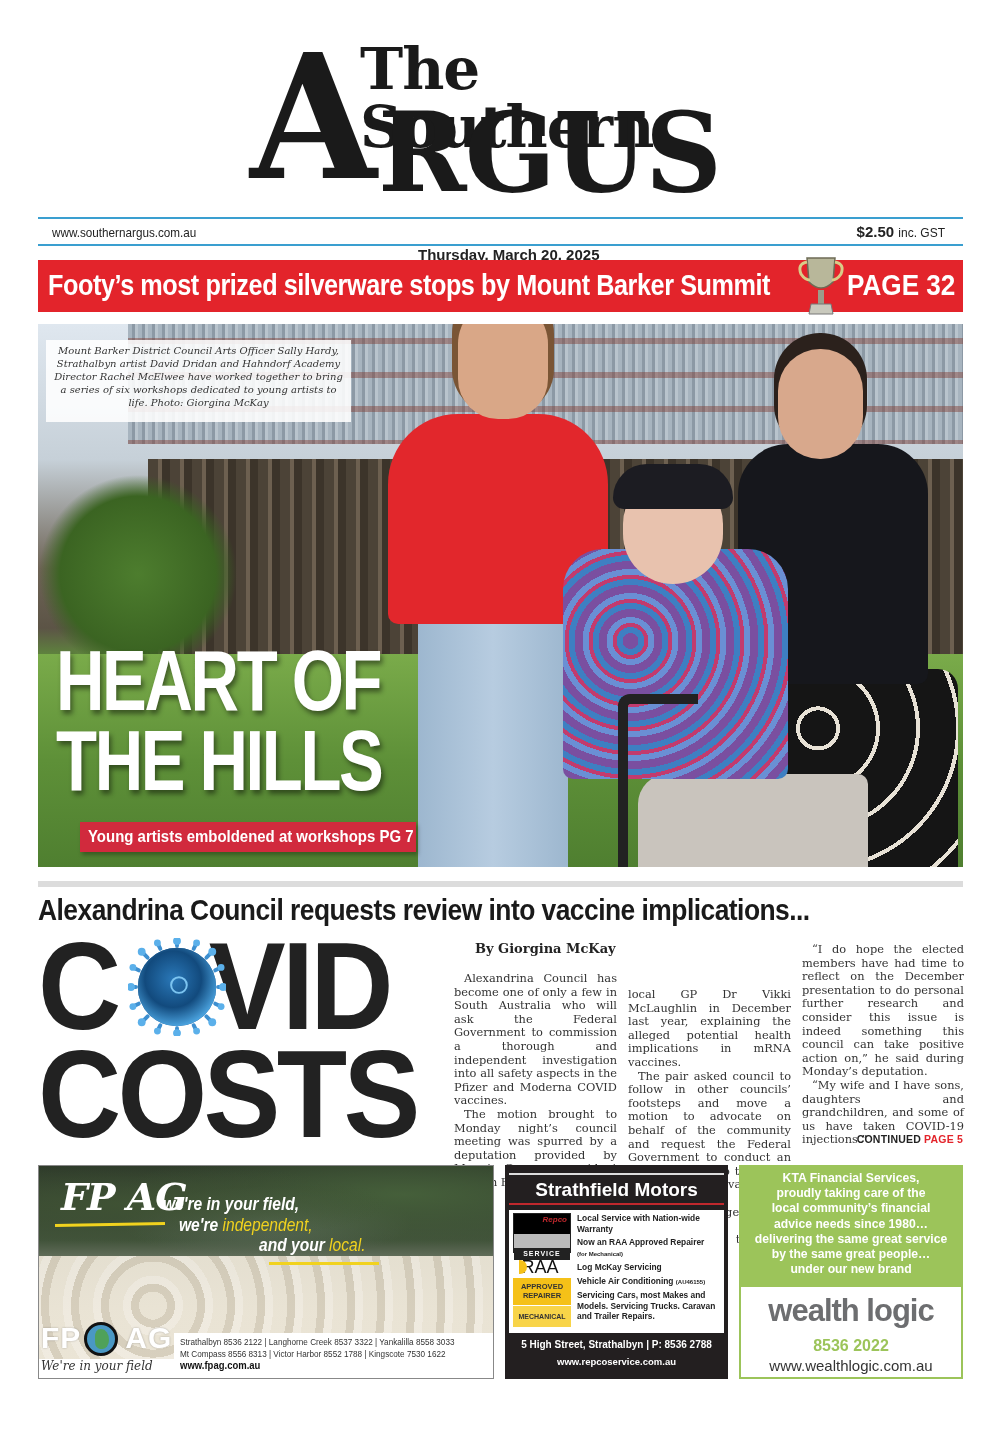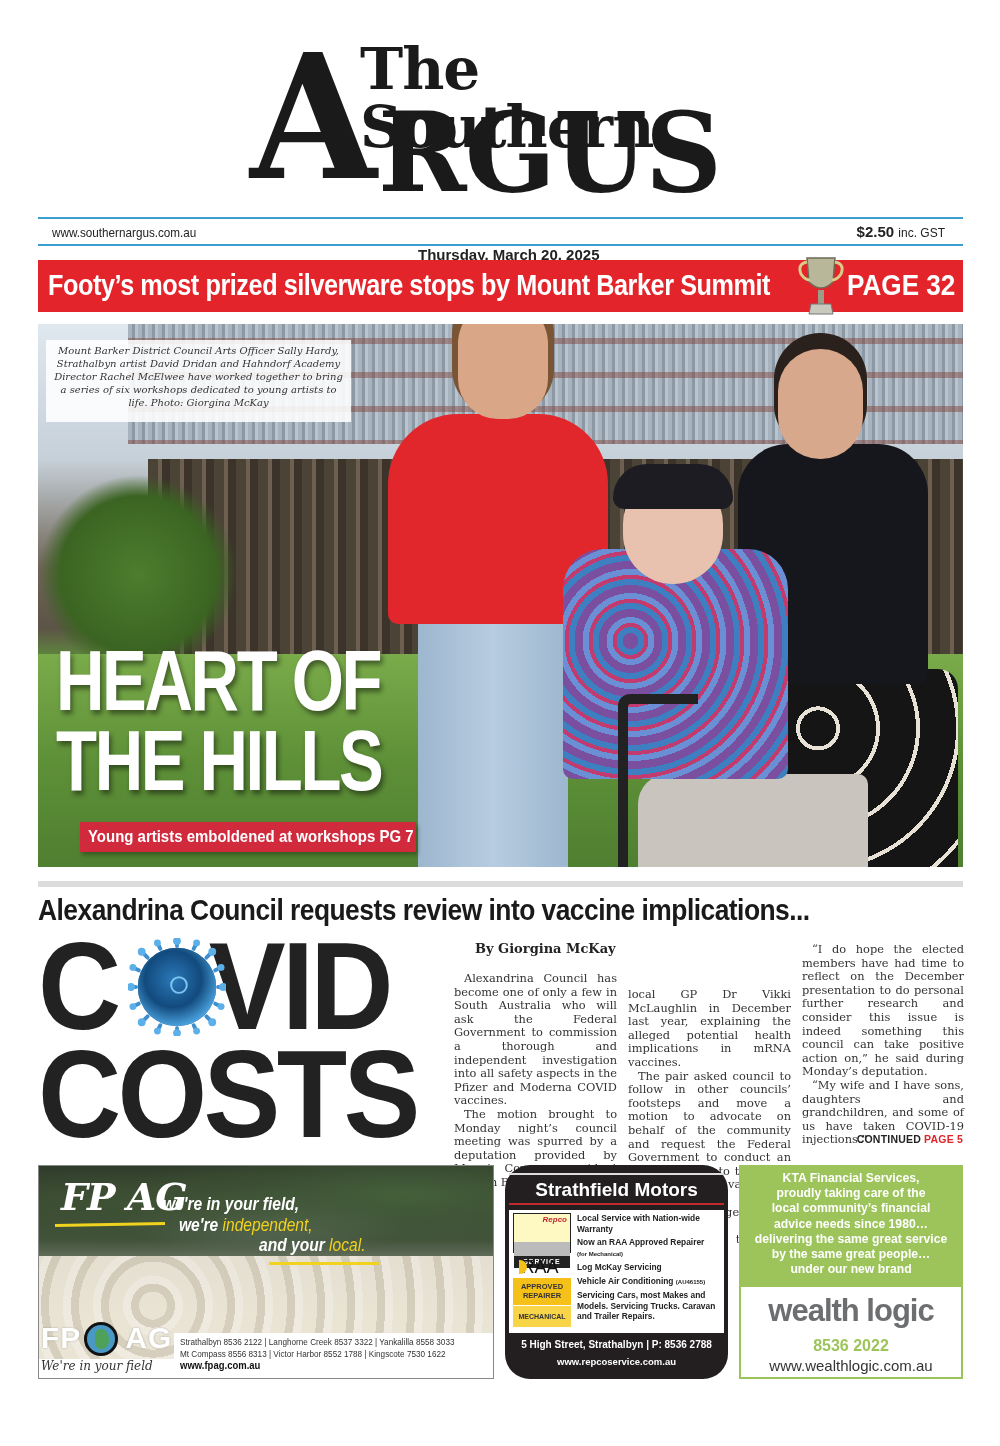--- a/index.html
+++ b/index.html
@@ -91,27 +91,27 @@
   .fp-ul3 { position: absolute; left: 230px; top: 96px; width: 110px; height: 3px; background: #f1d21e; }
   .fp-contact { position: absolute; left: 135px; top: 167px; width: 320px; height: 46px; background: #fff; padding: 3px 6px 0 6px; }
   .fp-contact div { font-size: 8.6px; line-height: 12px; color: #333; white-space: nowrap; transform: scaleX(0.95); transform-origin: left; }
   .fp-contact .fp-url { font-weight: bold; font-size: 10px; color: #111; }
   .fp-bottom-logo { position: absolute; left: 0; top: 155px; width: 135px; height: 58px; }
   .fp-logo-text { position: absolute; left: 2px; top: 0; font-size: 30px; font-weight: bold; color: #fff; letter-spacing: 1px; text-shadow: 0 0 2px rgba(0,0,0,0.3); white-space: nowrap; }
   .fp-globe { position: absolute; left: 45px; top: 1px; width: 34px; height: 34px; border-radius: 50%; background: #4a98c4; border: 3px solid #111; }
   .fp-globe::after { content: ""; position: absolute; left: 8px; top: 4px; width: 14px; height: 20px; background: #4fa15a; border-radius: 40% 60% 50% 40%; }
   .fp-script { position: absolute; left: 0; top: 38px; width: 135px; height: 20px; background: #fff; font-family: "DejaVu Serif", serif; font-style: italic; font-size: 12px; color: #333; padding-left: 2px; white-space: nowrap; }
 
-  .ad-strath { position: absolute; left: 505px; top: 1165px; width: 223px; height: 214px; background: #231f20; border-radius: 25px; }
+  .ad-strath { position: absolute; left: 505px; top: 1165px; width: 223px; height: 214px; background: #231f20; }
   .sm-title-bar { position: absolute; left: 4px; top: 8px; width: 215px; height: 32px; border-top: 2px solid #ddd; border-bottom: 2px solid #c0282d; }
   .sm-title { position: absolute; left: 0; width: 100%; top: 4px; text-align: center; font-size: 19px; font-weight: bold; color: #fff; white-space: nowrap; }
   .sm-body { position: absolute; left: 4px; top: 45px; width: 215px; height: 123px; background: #fff; }
   .sm-logos { position: absolute; left: 4px; top: 3px; width: 58px; }
   .repco { height: 40px; background: #3a3a3a; border: 1px solid #222; position: relative; }
-  .repco-top { height: 28px; background: #fef9c3; color: #c0282d; font-size: 8px; font-weight: bold; font-style: italic; text-align: right; padding-right: 3px; line-height: 12px; }
+  .repco-top { height: 20px; background: #000000; color: #c0282d; font-size: 8px; font-weight: bold; font-style: italic; text-align: right; padding-right: 3px; line-height: 12px; }
   .repco-mid { height: 14px; background: #bbb; }
   .repco-bot { height: 12px; background: #222; color: #fff; font-size: 7px; font-weight: bold; text-align: center; line-height: 12px; letter-spacing: 1px; }
   .raa { height: 22px; margin-top: 3px; font-size: 18px; font-weight: normal; color: #111; line-height: 22px; text-align: center; padding-right: 4px; position: relative; }
   .raa::before { content: ""; position: absolute; left: 6px; top: 4px; width: 8px; height: 14px; background: #f5c118; border-radius: 0 8px 8px 0; }
   .approved { height: 27px; background: #f5c118; font-size: 7.5px; font-weight: bold; color: #333; text-align: center; line-height: 9px; padding-top: 4px; }
   .mechanical { height: 22px; background: #f8d448; font-size: 7px; font-weight: bold; color: #333; text-align: center; line-height: 22px; border-top: 1px solid #fff; }
   .sm-services { position: absolute; left: 68px; top: 3px; width: 146px; }
   .sm-services div { font-size: 8.4px; font-weight: bold; line-height: 10.5px; color: #222; margin-bottom: 3px; }
   .sm-services small { font-size: 6px; }
   .sm-address { position: absolute; left: 0; width: 100%; top: 174px; text-align: center; font-size: 10px; font-weight: bold; color: #fff; white-space: nowrap; }

